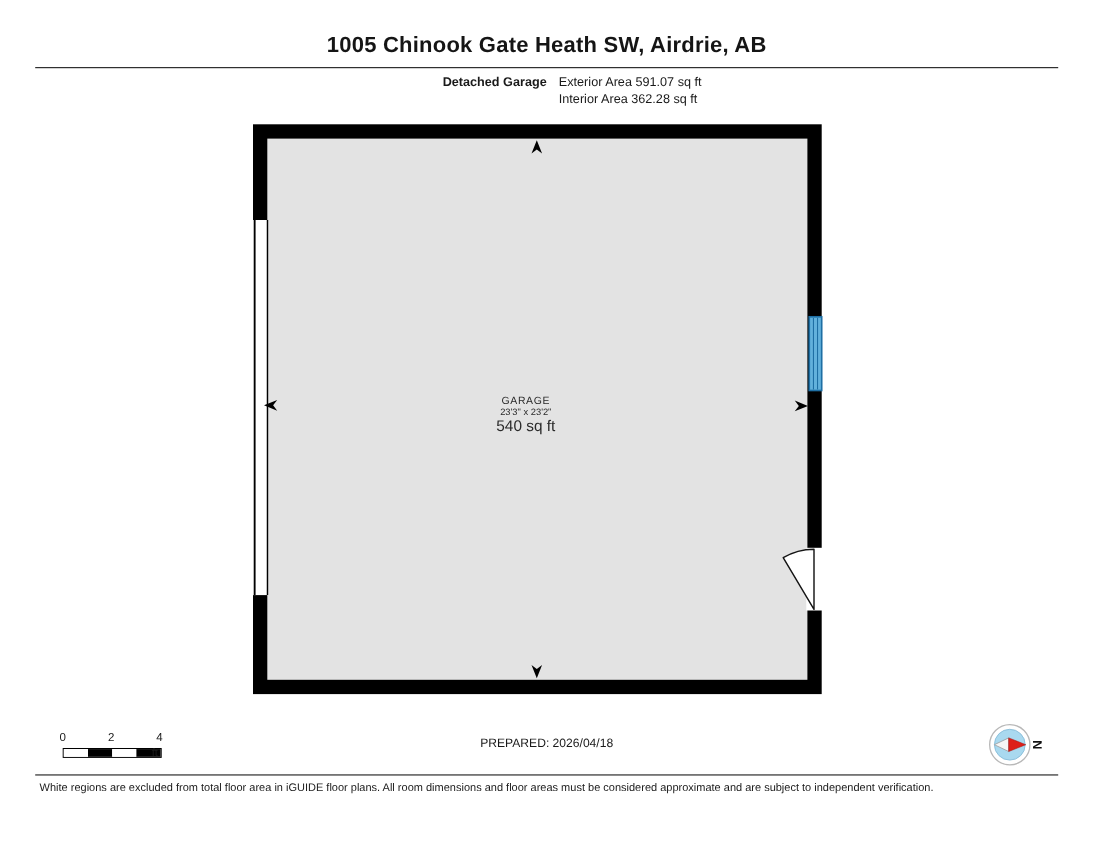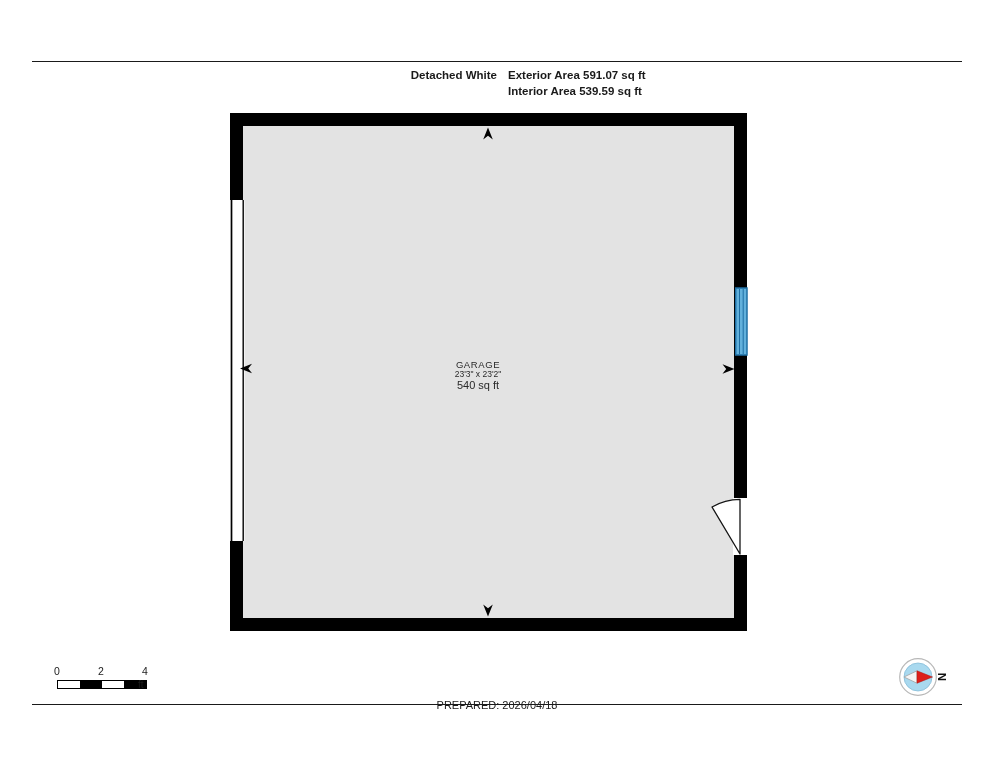--- a/index.html
+++ b/index.html
@@ -21,61 +21,62 @@
   .rule{
     position:absolute;left:32px;width:930px;height:0;
     border-top:1.6px solid #1a1a1a;
   }
   #floor-label{
     right:497px;top:69px;
     font-size:11.5px;font-weight:bold;color:#1a1a1a;
   }
   .area-line{
     left:508px;
-    font-size:11.5px;color:#1a1a1a;font-weight:bold;
+    font-size:11.5px;color:#1a1a1a;
   }
   #plan-svg{left:0;top:0;}
   .room-text{
     left:348px;width:260px;text-align:center;
     color:#2a2a2a;
   }
   #room-name{top:359px;font-size:9.5px;letter-spacing:0.6px;}
   #room-dims{top:369px;font-size:8.5px;}
-  #room-area{top:379px;font-size:11px;}
+  #room-area{top:379px;font-size:14px;}
   #scale-ticks{left:0;top:665px;}
   .tick-num{
     position:absolute;top:0;width:20px;text-align:center;
     font-size:10.5px;color:#1a1a1a;
   }
   #scale-bar{
     left:57px;top:680px;width:88px;height:7px;
     border:1px solid #000;display:flex;
   }
   #scale-bar .seg{flex:1 1 0;height:100%;}
   #scale-unit{
     left:138px;top:679px;font-size:10px;color:#1a1a1a;
   }
   #prepared{
-    left:0;top:699px;width:994px;text-align:center;
+    left:0;top:670px;width:994px;text-align:center;
     font-size:11px;color:#1a1a1a;
   }
   #disclaimer{
     left:36px;top:711px;
     font-size:10px;color:#1a1a1a;white-space:nowrap;
   }
 </style>
 </head>
 <body>
 
 <div id="page">
 
+  <div id="title" class="abs">1005 Chinook Gate Heath SW, Airdrie, AB</div>
   <div class="rule" style="top:61px;"></div>
-  <div id="floor-label" class="abs">Detached White</div>
+  <div id="floor-label" class="abs">Detached Garage</div>
   <div class="abs area-line" style="top:69px;">Exterior Area 591.07 sq ft</div>
-  <div class="abs area-line" style="top:85px;">Interior Area 539.59 sq ft</div>
+  <div class="abs area-line" style="top:85px;">Interior Area 362.28 sq ft</div>
 
   <svg id="plan-svg" class="abs" width="994" height="768" viewBox="0 0 994 768">
 
     <rect x="230" y="113" width="517" height="518" fill="#000000"></rect>
 
     <rect x="243" y="126" width="491" height="492" fill="#e3e3e3"></rect>
 
     <g>
       <rect x="229" y="200" width="15.5" height="341" fill="#ffffff"></rect>
       <line x1="231.5" y1="200" x2="231.5" y2="541" stroke="#000" stroke-width="1.7"></line>
@@ -120,14 +121,15 @@
 
   <svg class="abs" style="left:898px;top:657px;" width="56" height="42" viewBox="0 0 56 42">
     <circle cx="20" cy="20" r="18.3" fill="#ffffff" stroke="#b8b8b8" stroke-width="1.2"></circle>
     <circle cx="20" cy="20" r="14" fill="#a9d9ef" stroke="#86bcd8" stroke-width="0.8"></circle>
     <polygon points="6,20 19,13.8 19,26.2" fill="#f5f5f5" stroke="#9a9a9a" stroke-width="0.7"></polygon>
     <polygon points="19,13.8 34.5,20 19,26.2" fill="#dd1f1a" stroke="#a81410" stroke-width="0.5"></polygon>
     <text x="44" y="20" transform="rotate(90 44 20)" text-anchor="middle" dominant-baseline="central" font-size="11.5" font-weight="bold" fill="#111">N</text>
   </svg>
 
   <div class="rule" style="top:704px;"></div>
+  <div id="disclaimer" class="abs">White regions are excluded from total floor area in iGUIDE floor plans. All room dimensions and floor areas must be considered approximate and are subject to independent verification.</div>
 
 </div>
 
 </body></html>

